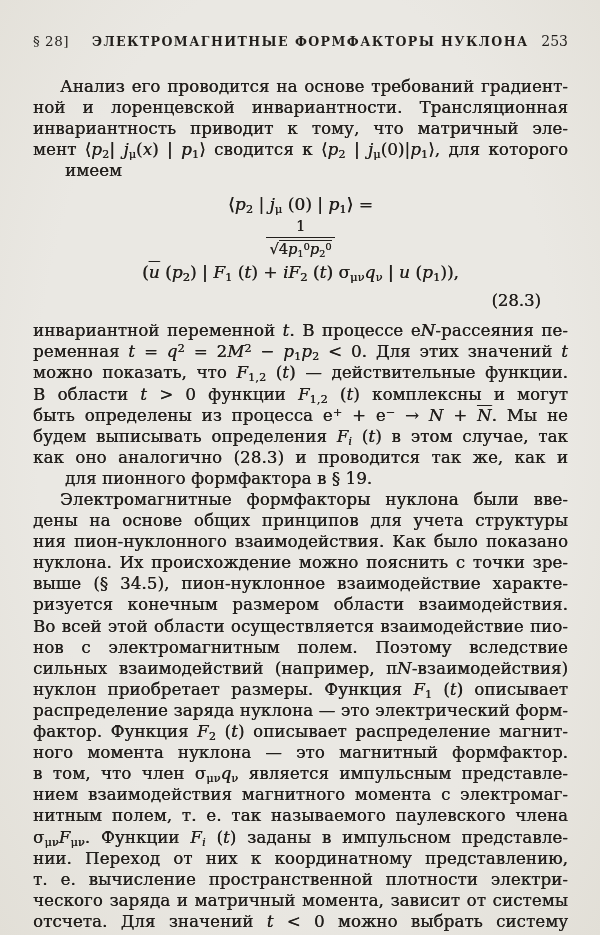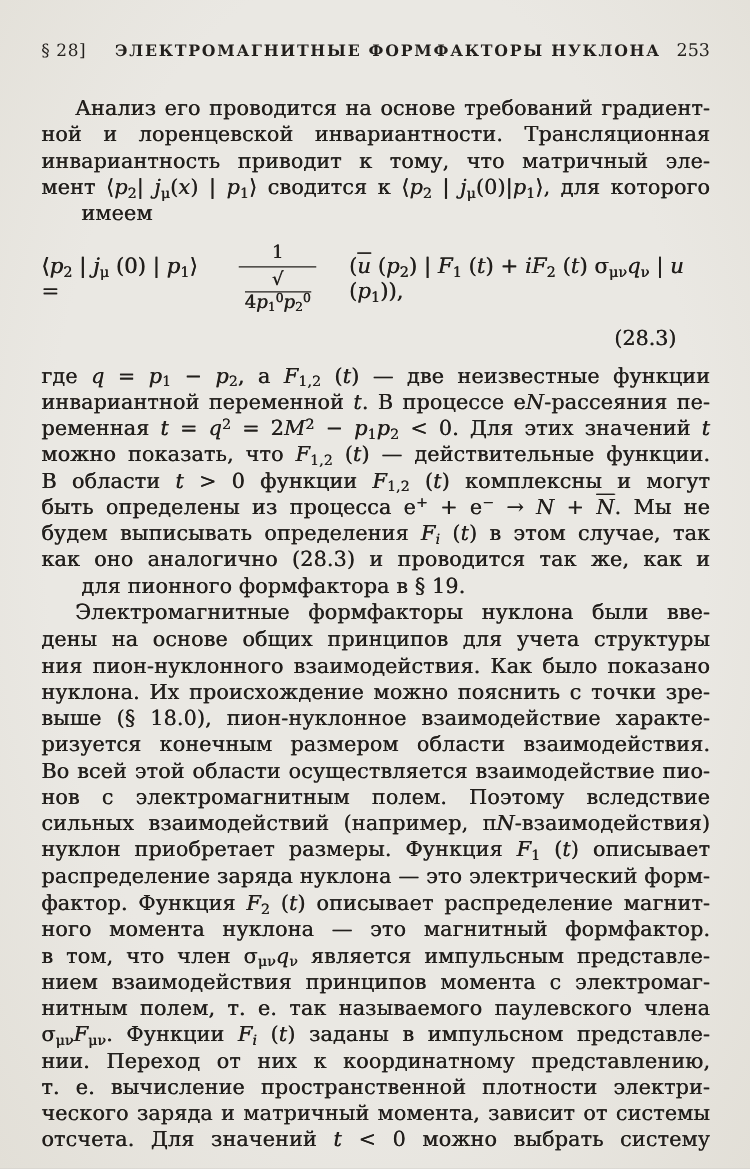--- a/index.html
+++ b/index.html
@@ -48,21 +48,22 @@
   ov{text-decoration:overline;}
   rd{display:inline-block;border-top:1.2px solid currentColor;padding-top:1px;line-height:1.05;}
   
   .equation{
     margin:13px 0 6px 0;
     text-shadow:0.3px 0 0 currentColor;
   }
   .eq-row{
     display:flex;align-items:center;justify-content:center;
     font-size:17px;
-    gap:19px;
+    gap:4px;
+    flex-direction:column;
   }
   frac{display:inline-flex;flex-direction:column;text-align:center;vertical-align:middle;margin:0 7px;font-size:14.5px;line-height:1.2;}
   frac fn{display:block;border-bottom:1.2px solid currentColor;padding:0 3px 1px 3px;}
   frac fd{display:block;padding:2px 3px 0 3px;}
   .eq-number{
     text-align:right;
     padding-right:27px;
     font-size:16.5px;
     margin-top:9px;margin-bottom:10px;
   }
@@ -92,47 +93,46 @@
       <frac>
         <fn>1</fn>
         <fd>√<rd>4<i>p</i><sub>1</sub><sup>0</sup><i>p</i><sub>2</sub><sup>0</sup></rd></fd>
       </frac>
       <span>(<ov><i>u</i></ov> (<i>p</i><sub>2</sub>) | <i>F</i><sub>1</sub> (<i>t</i>) + <i>iF</i><sub>2</sub> (<i>t</i>) σ<sub>μν</sub><i>q</i><sub>ν</sub> | <i>u</i> (<i>p</i><sub>1</sub>)),</span>
     </div>
     <div class="eq-number">(28.3)</div>
   </div>
 
   <div class="para endleft">
-      <div class="line">где <i>q</i> = <i>p</i><sub>1</sub> − <i>p</i><sub>2</sub>, а <i>F</i><sub>1,2</sub> (<i>t</i>) — две неизвестные функции</div>
       <div class="line">инвариантной переменной <i>t</i>. В процессе e<i>N</i>-рассеяния пе-</div>
       <div class="line">ременная <i>t</i> = <i>q</i><sup>2</sup> = 2<i>M</i><sup>2</sup> − <i>p</i><sub>1</sub><i>p</i><sub>2</sub> &lt; 0. Для этих значений <i>t</i></div>
       <div class="line">можно показать, что <i>F</i><sub>1,2</sub> (<i>t</i>) — действительные функции.</div>
       <div class="line">В области <i>t</i> &gt; 0 функции <i>F</i><sub>1,2</sub> (<i>t</i>) комплексны и могут</div>
       <div class="line">быть определены из процесса e<sup>+</sup> + e<sup>−</sup> → <i>N</i> + <ov><i>N</i></ov>. Мы не</div>
       <div class="line">будем выписывать определения <i>F</i><sub><i>i</i></sub> (<i>t</i>) в этом случае, так</div>
       <div class="line">как оно аналогично (28.3) и проводится так же, как и</div>
       <div class="line">для пионного формфактора в § 19.</div>
     </div>
 
   <div class="para indent">
       <div class="line">Электромагнитные формфакторы нуклона были вве-</div>
       <div class="line">дены на основе общих принципов для учета структуры</div>
       <div class="line">ния пион-нуклонного взаимодействия. Как было показано</div>
       <div class="line">нуклона. Их происхождение можно пояснить с точки зре-</div>
-      <div class="line">выше (§ 18.0), пион-нуклонное взаимодействие характе-</div>
+      <div class="line">выше (§ 34.5), пион-нуклонное взаимодействие характе-</div>
       <div class="line">ризуется конечным размером области взаимодействия.</div>
       <div class="line">Во всей этой области осуществляется взаимодействие пио-</div>
       <div class="line">нов с электромагнитным полем. Поэтому вследствие</div>
       <div class="line">сильных взаимодействий (например, π<i>N</i>-взаимодействия)</div>
       <div class="line">нуклон приобретает размеры. Функция <i>F</i><sub>1</sub> (<i>t</i>) описывает</div>
       <div class="line">распределение заряда нуклона — это электрический форм-</div>
       <div class="line">фактор. Функция <i>F</i><sub>2</sub> (<i>t</i>) описывает распределение магнит-</div>
       <div class="line">ного момента нуклона — это магнитный формфактор.</div>
       <div class="line">в том, что член σ<sub>μν</sub><i>q</i><sub>ν</sub> является импульсным представле-</div>
-      <div class="line">нием взаимодействия принципов момента с электромаг-</div>
+      <div class="line">нием взаимодействия магнитного момента с электромаг-</div>
       <div class="line">нитным полем, т. е. так называемого паулевского члена</div>
       <div class="line">σ<sub>μν</sub><i>F</i><sub>μν</sub>. Функции <i>F</i><sub><i>i</i></sub> (<i>t</i>) заданы в импульсном представле-</div>
       <div class="line">нии. Переход от них к координатному представлению,</div>
       <div class="line">т. е. вычисление пространственной плотности электри-</div>
       <div class="line">ческого заряда и матричный момента, зависит от системы</div>
       <div class="line">отсчета. Для значений <i>t</i> &lt; 0 можно выбрать систему</div>
     </div>
 
 </div>
 

